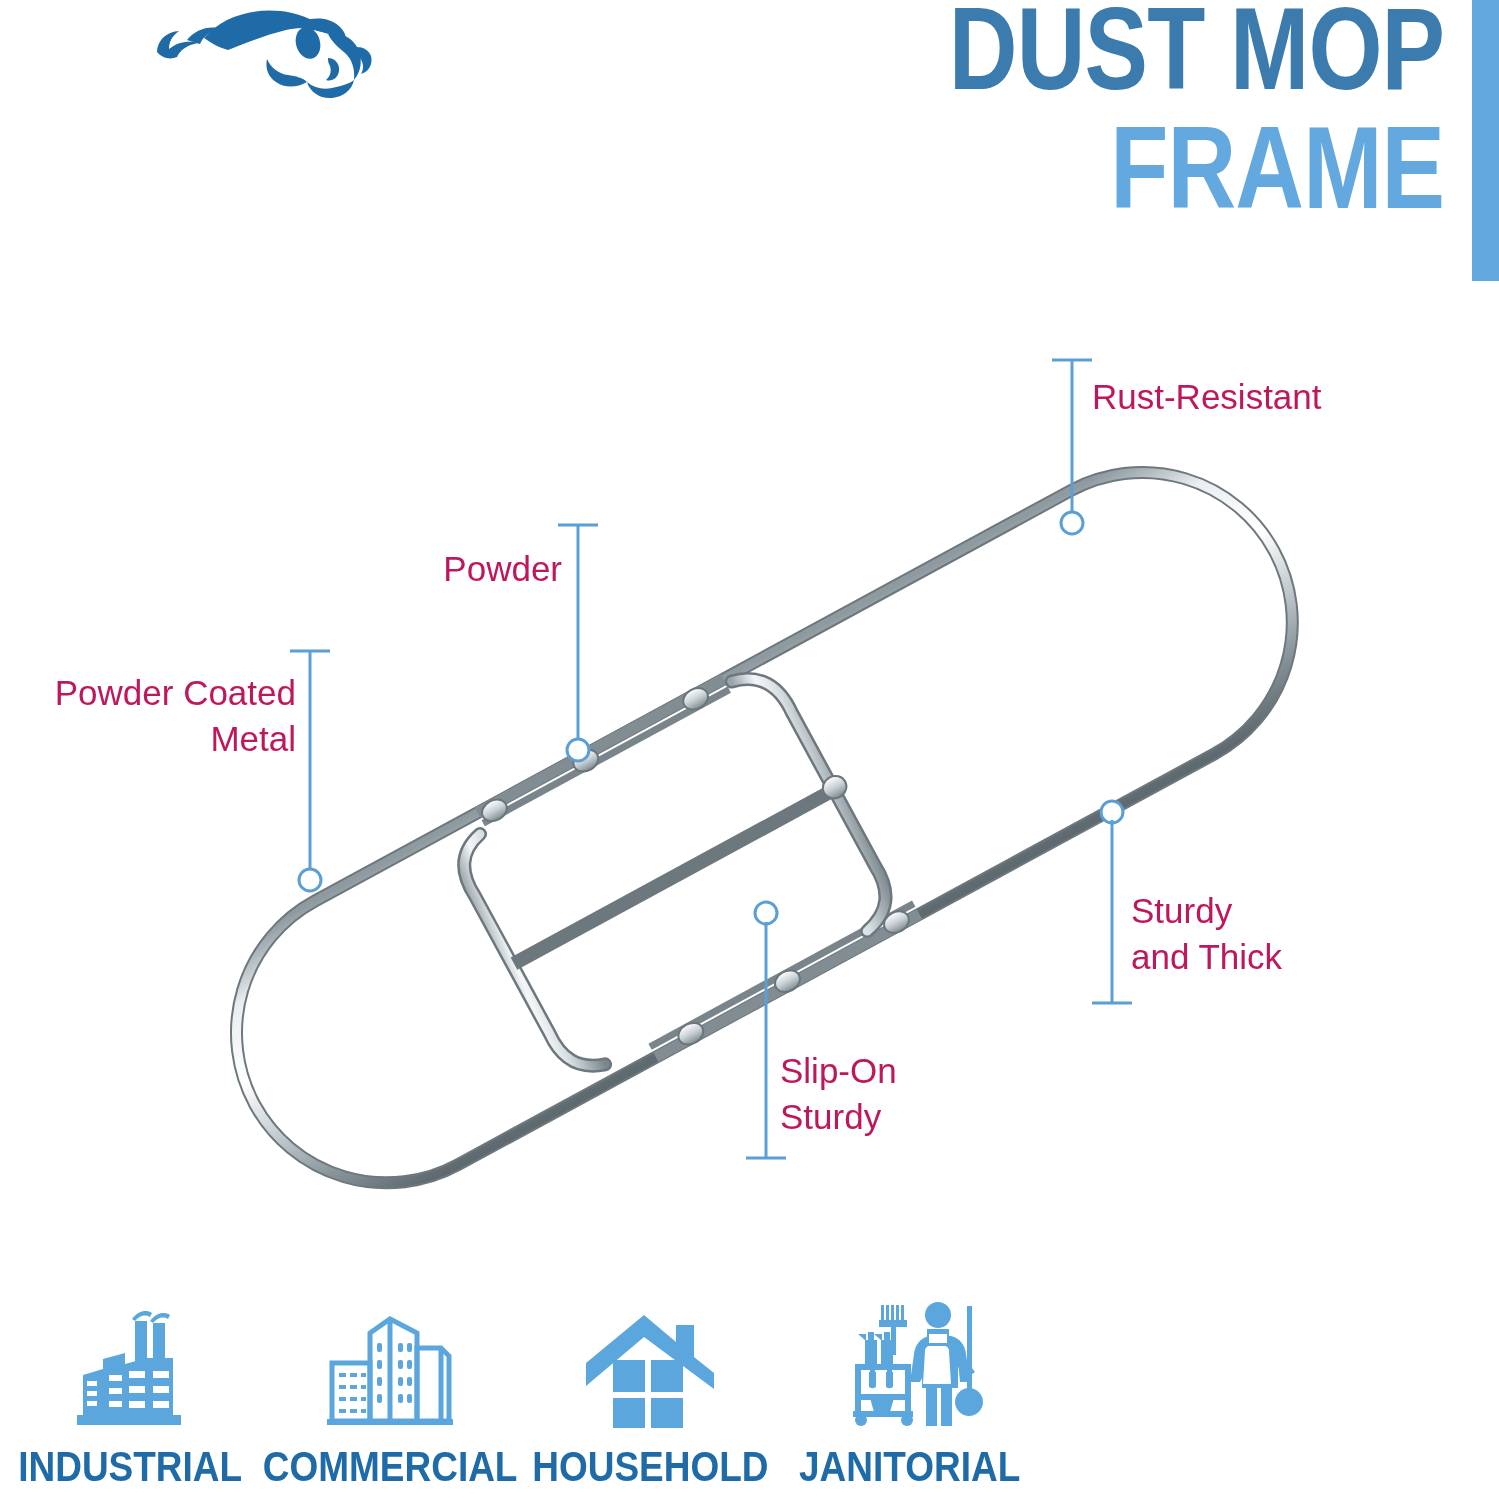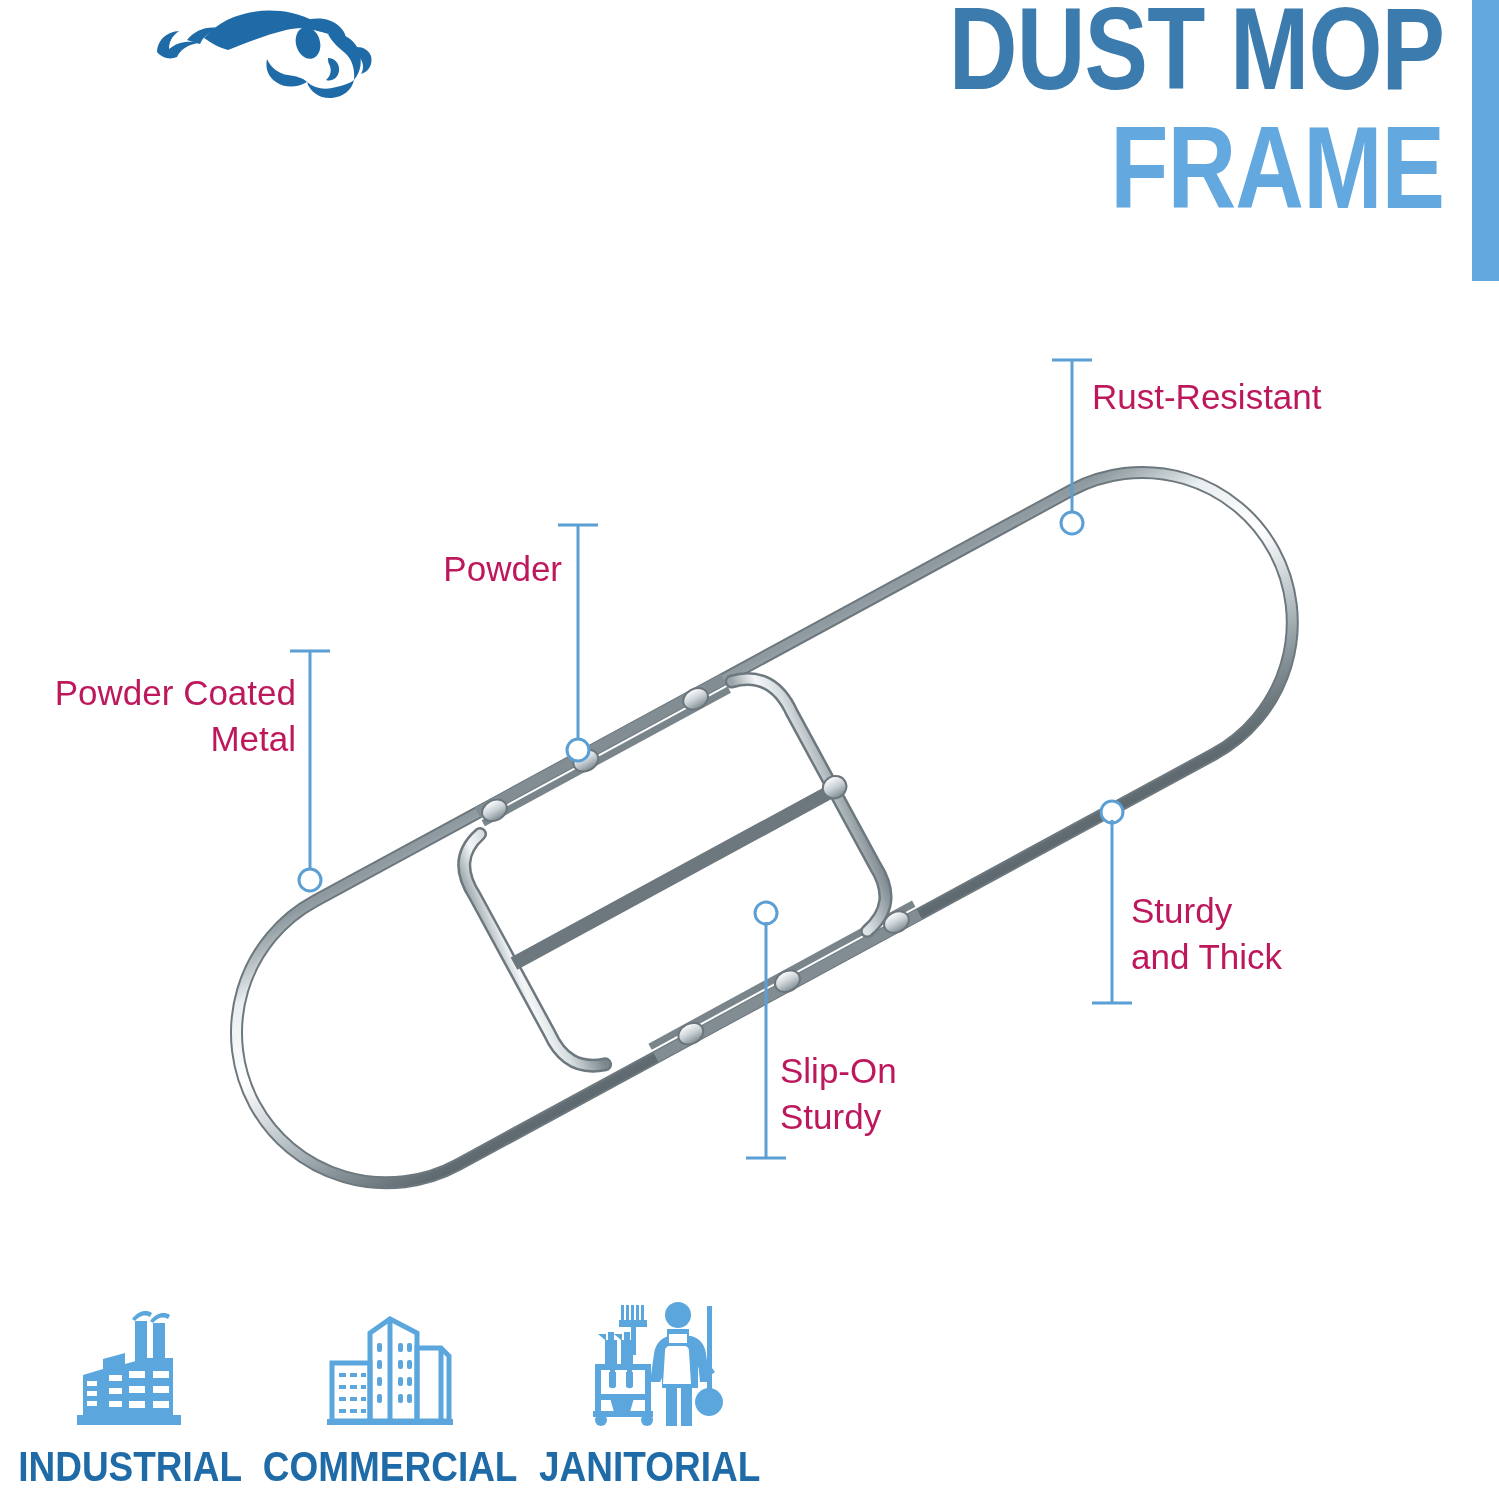--- a/index.html
+++ b/index.html
@@ -291,20 +291,34 @@
             <rect x="124" y="60" width="4" height="8" rx="2"></rect>
               <rect x="124" y="76" width="4" height="8" rx="2"></rect>
             <rect x="124" y="92" width="4" height="8" rx="2"></rect>
             <rect x="4" y="116" width="126" height="6"></rect>
           </g>
         </svg>
       </div>
       <div class="cat-label">COMMERCIAL</div>
     </div>
 
+    <div class="cat">
+      <div class="cat-icon">
+        <svg width="136" height="125" viewBox="0 0 136 125">
+          <g fill="#5ba7dd">
+            <path d="M4 60 L62 12 L94 39 V22 h18 v32 l20 16 v16 L62 34 L4 83 Z"></path>
+            <rect x="31" y="57" width="32" height="32"></rect>
+            <rect x="69" y="57" width="32" height="32"></rect>
+            <rect x="31" y="95" width="32" height="32"></rect>
+            <rect x="69" y="95" width="32" height="32"></rect>
+          </g>
+        </svg>
+      </div>
+      <div class="cat-label">HOUSEHOLD</div>
+    </div>
 
     <div class="cat">
       <div class="cat-icon">
         <svg width="146" height="130" viewBox="0 0 146 130">
           <g fill="#5ba7dd">
 
             <rect x="44" y="7" width="3" height="18"></rect>
             <rect x="49" y="7" width="3" height="18"></rect>
             <rect x="54" y="7" width="3" height="18"></rect>
             <rect x="59" y="7" width="3" height="18"></rect>

